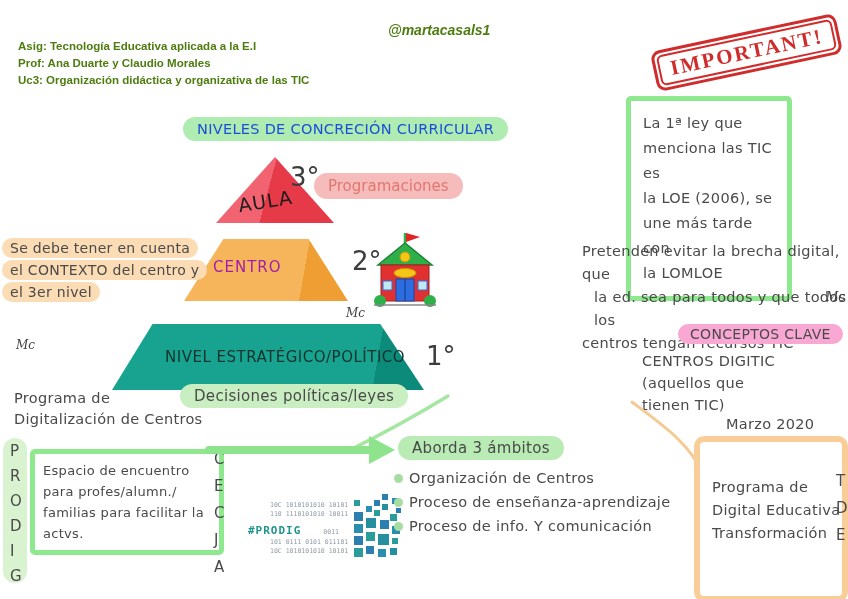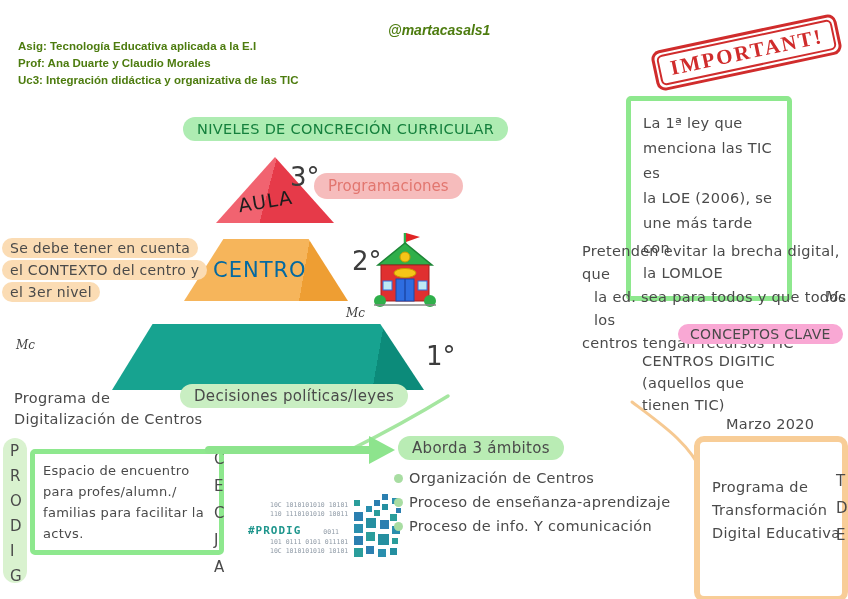--- a/index.html
+++ b/index.html
@@ -36,52 +36,53 @@
 
   <svg class="abs" style="left:0;top:0;width:848px;height:599px;pointer-events:none;">
     <path d="M 448 396 C 412 418, 378 436, 350 450" fill="none" stroke="#a5e6a0" stroke-width="3.5" stroke-linecap="round"></path>
     <path d="M 632 402 C 664 426, 690 444, 703 474" fill="none" stroke="#f6c992" stroke-width="3" stroke-linecap="round"></path>
   </svg>
 
   <div class="abs print" style="left:388px;top:22px;font-style:italic;font-size:14px;">@martacasals1</div>
   <div class="abs" style="left:18px;top:38px;">
     <div class="print" style="font-size:11.5px;line-height:17px;">Asig: Tecnología Educativa aplicada a la E.I</div>
     <div class="print" style="font-size:11.5px;line-height:17px;">Prof: Ana Duarte y Claudio Morales</div>
-    <div class="print" style="font-size:11.5px;line-height:17px;">Uc3: Integración didáctica y organizativa de las TIC</div>
-  </div>
-
-  <div class="abs pill hw" style="left:183px;top:117px;background:#aeecb2;font-size:14.5px;color:#15803d;padding:4px 14px;border-radius:13px;">NIVELES DE CONCRECIÓN CURRICULAR</div>
+    <div class="print" style="font-size:11.5px;line-height:17px;">Uc3: Organización didáctica y organizativa de las TIC</div>
+  </div>
+
+  <div class="abs pill hw" style="left:183px;top:117px;background:#aeecb2;font-size:14.5px;color:#1d4ed8;padding:4px 14px;border-radius:13px;">NIVELES DE CONCRECIÓN CURRICULAR</div>
 
   <div class="abs tri" style="left:216px;top:157px;"></div>
   <div class="abs hw" style="left:238px;top:190px;font-size:19px;color:#1d1d1d;transform:rotate(-9deg);letter-spacing:1px;">AULA</div>
   <div class="abs ordinal" style="left:290px;top:162px;">3°</div>
   <div class="abs pill" style="left:314px;top:173px;background:#f6bcbc;color:#e2766f;font-size:15px;padding:4px 14px;border-radius:15px;">Programaciones</div>
 
   <div class="abs trap2" style="left:184px;top:239px;"></div>
-  <div class="abs hw" style="left:213px;top:258px;font-size:21px;color:#0369a1;letter-spacing:1px;">CENTRO</div>
+  <div class="abs hw" style="left:213px;top:258px;font-size:15px;color:#a21caf;letter-spacing:1px;">CENTRO</div>
   <div class="abs ordinal" style="left:352px;top:246px;">2°</div>
 
   <svg class="abs" style="left:372px;top:231px;" width="66" height="76" viewBox="0 0 66 76">
     <line x1="33" y1="2" x2="33" y2="14" stroke="#2faf4a" stroke-width="2.5"></line>
     <polygon points="34,2 48,6 34,11" fill="#e02525"></polygon>
     <polygon points="33,12 6,34 60,34" fill="#2faf4a" stroke="#1d8536" stroke-width="1.5"></polygon>
     <circle cx="33" cy="26" r="5" fill="#f5c518" stroke="#c79a00"></circle>
     <rect x="9" y="34" width="48" height="36" fill="#e03030" stroke="#a51f1f"></rect>
     <ellipse cx="33" cy="42" rx="11" ry="4.5" fill="#f5c518" stroke="#c79a00"></ellipse>
     <rect x="24" y="48" width="18" height="22" fill="#2e6de0" stroke="#1c49a8"></rect>
     <line x1="33" y1="48" x2="33" y2="70" stroke="#1c49a8" stroke-width="1.5"></line>
     <rect x="11" y="50" width="9" height="9" fill="#bfeaf5" stroke="#2e6de0"></rect>
     <rect x="46" y="50" width="9" height="9" fill="#bfeaf5" stroke="#2e6de0"></rect>
     <circle cx="8" cy="70" r="6" fill="#2faf4a"></circle>
     <circle cx="58" cy="70" r="6" fill="#2faf4a"></circle>
     <line x1="2" y1="74" x2="64" y2="74" stroke="#888" stroke-width="1.5"></line>
   </svg>
   <div class="abs mc" style="left:346px;top:306px;">Mc</div>
 
   <div class="abs trap1" style="left:112px;top:324px;"></div>
+  <div class="abs hw" style="left:165px;top:348px;font-size:15px;color:#11332e;letter-spacing:.5px;">NIVEL ESTRATÉGICO/POLÍTICO</div>
   <div class="abs ordinal" style="left:426px;top:341px;">1°</div>
   <div class="abs pill hw" style="left:180px;top:384px;background:#c9eec2;font-size:15px;color:#4a4a4a;padding:3px 14px;border-radius:14px;">Decisiones políticas/leyes</div>
 
   <div class="abs" style="left:2px;top:238px;">
     <div class="pill hw" style="background:#fbdcb4;font-size:14px;border-radius:10px;padding:2px 8px;margin-bottom:2px;display:block;width:max-content;">Se debe tener en cuenta</div>
     <div class="pill hw" style="background:#fbdcb4;font-size:14px;border-radius:10px;padding:2px 8px;margin-bottom:2px;display:block;width:max-content;">el CONTEXTO del centro y</div>
     <div class="pill hw" style="background:#fbdcb4;font-size:14px;border-radius:10px;padding:2px 8px;display:block;width:max-content;">el 3er nivel</div>
   </div>
   <div class="abs mc" style="left:16px;top:338px;">Mc</div>
 
@@ -192,22 +193,22 @@
 
   <div class="abs pill hw" style="left:678px;top:324px;background:#f9a8d4;font-size:14px;padding:2px 12px;border-radius:12px;">CONCEPTOS CLAVE</div>
   <div class="abs" style="left:642px;top:350px;">
     <div class="hw" style="font-size:14.5px;line-height:22px;">CENTROS DIGITIC (aquellos que</div>
     <div class="hw" style="font-size:14.5px;line-height:22px;">tienen TIC)</div>
   </div>
 
   <div class="abs hw" style="left:726px;top:416px;font-size:14.5px;">Marzo 2020</div>
   <div class="abs orangebox" style="left:694px;top:436px;width:130px;height:120px;padding-top:34px;padding-left:12px;">
     <div class="hw" style="font-size:14.5px;line-height:23px;">Programa de</div>
+    <div class="hw" style="font-size:14.5px;line-height:23px;">Digital Educativa</div>
     <div class="hw" style="font-size:14.5px;line-height:23px;">Transformación</div>
-    <div class="hw" style="font-size:14.5px;line-height:23px;">Digital Educativa</div>
   </div>
   <div class="abs vletters" style="left:836px;top:472px;gap:9px;">
     <span>T</span>
     <span>D</span>
     <span>E</span>
   </div>
 
 </div>
 
 </body></html>

